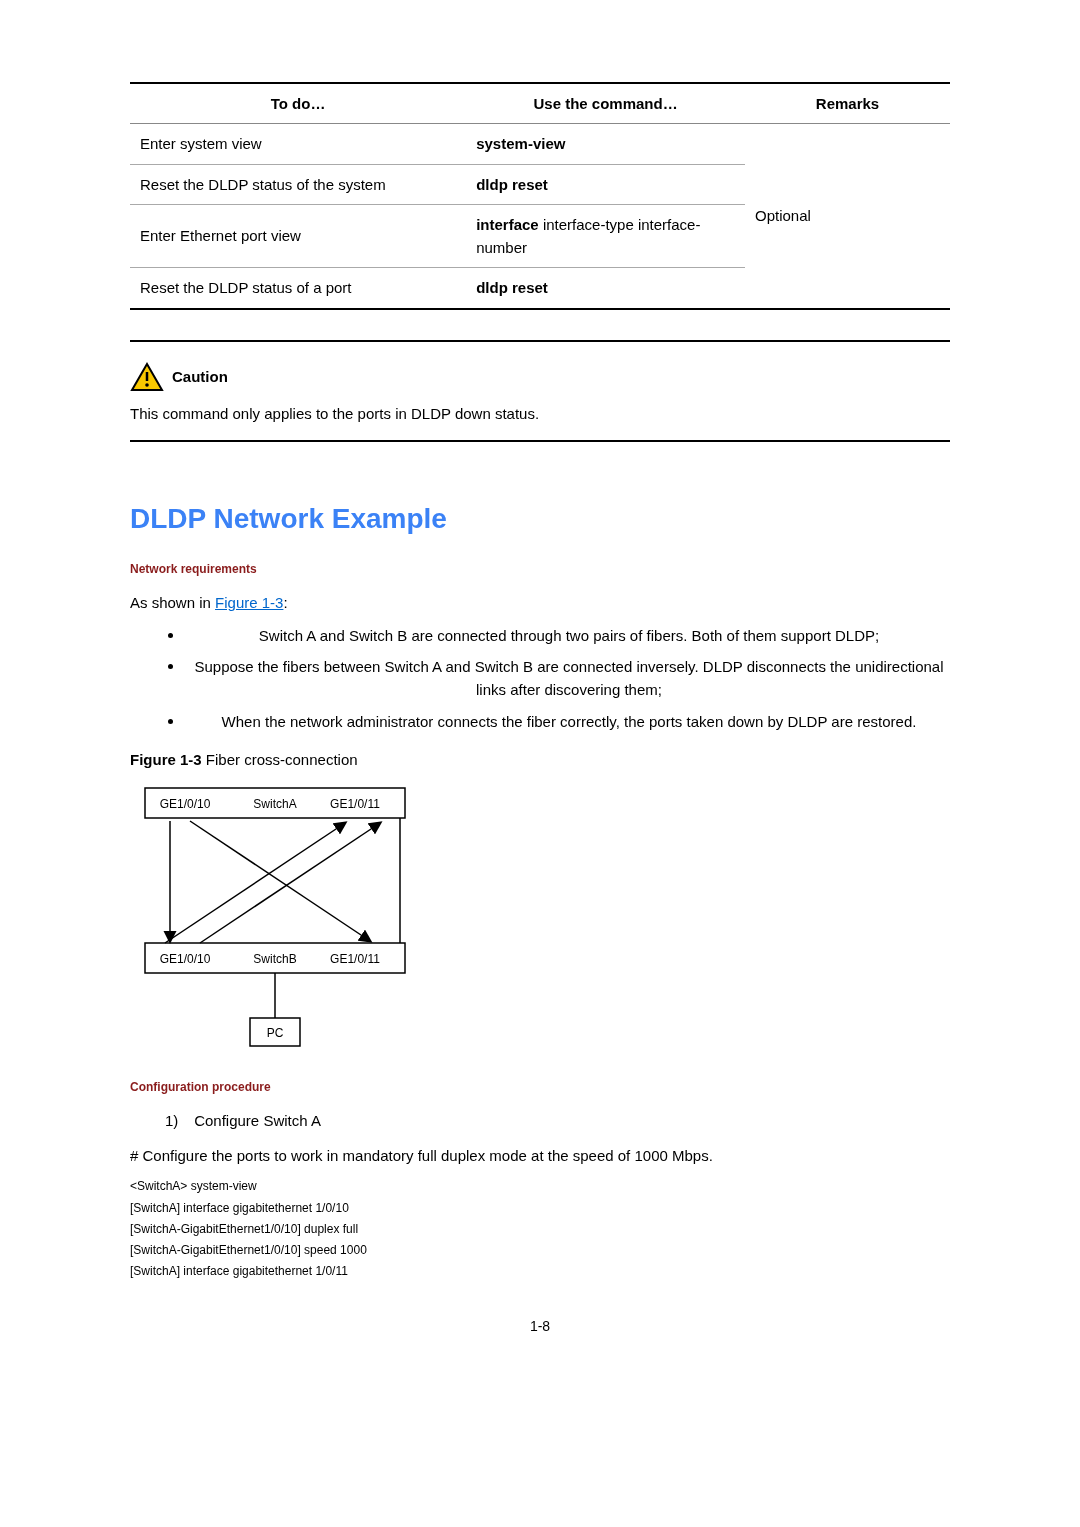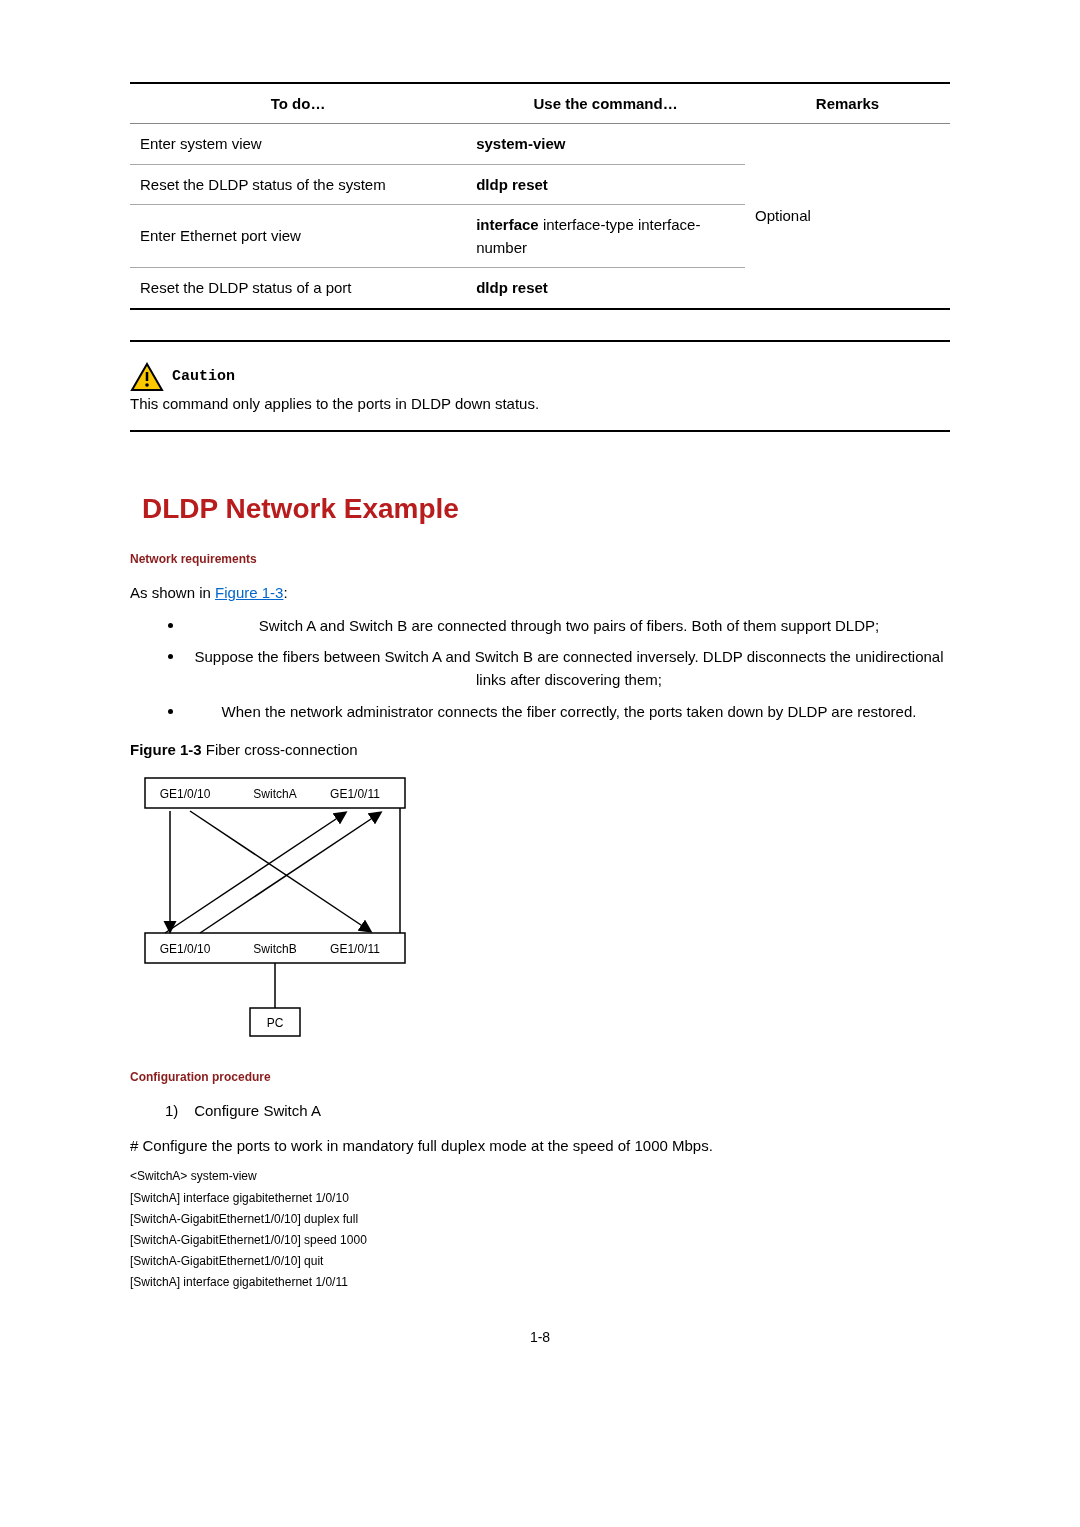--- a/index.html
+++ b/index.html
@@ -40,30 +40,29 @@
     .bold { font-weight: bold; }
     hr.divider {
       border: none;
       border-top: 2px solid #000;
       margin: 10px 0;
     }
     .caution-row {
       display: flex;
       align-items: center;
       gap: 8px;
-      margin: 20px 0 0;
-      font-family: Liberation Mono, monospace;
+      margin: 20px 0 10px;
     }
     .caution-label { font-weight: bold; }
     .caution-body { margin-bottom: 15px; }
     h1.section {
-      color: #b91c1c;
+      color: #3b82f6;
       font-size: 28px;
       font-weight: bold;
-      margin: 55px 12px 20px;
+      margin: 55px 0 20px;
     }
     h2.sub {
       color: #8a1c1c;
       font-size: 12px;
       font-weight: bold;
       margin: 12px 0 12px;
     }
     .intro { margin-bottom: 10px; }
     .fig-link { color: #0066cc; text-decoration: underline; }
     ul.bullets {
@@ -212,17 +211,16 @@
   <span>Configure Switch A</span>
 </p>
 
 <p class="body-text"># Configure the ports to work in mandatory full duplex mode at the speed of 1000 Mbps.</p>
 
 <div class="cli">
   <div>&lt;SwitchA&gt; system-view</div>
   <div>[SwitchA] interface gigabitethernet 1/0/10</div>
   <div>[SwitchA-GigabitEthernet1/0/10] duplex full</div>
   <div>[SwitchA-GigabitEthernet1/0/10] speed 1000</div>
-  <div>[SwitchA-GigabitEthernet1/0/10] quit</div>
   <div>[SwitchA] interface gigabitethernet 1/0/11</div>
 </div>
 
 <div class="page-num">1-8</div>
 
 </body></html>

